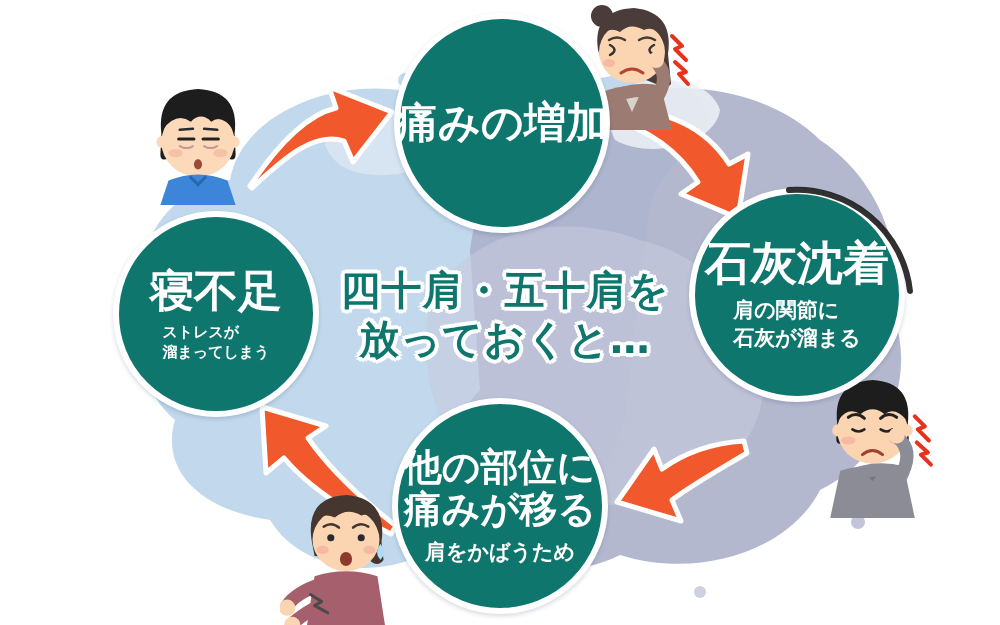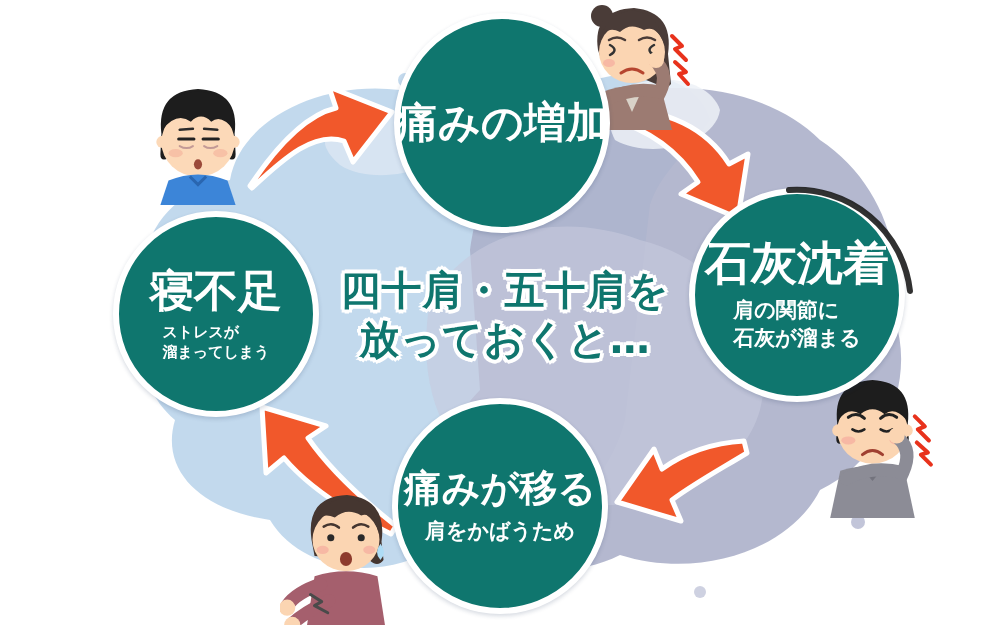--- a/index.html
+++ b/index.html
@@ -144,20 +144,21 @@
   <div class="cycle-circle" id="c-right">
     <div class="c-title">石灰沈着</div>
     <div class="c-sub">
       <div>肩の関節に</div>
       <div>石灰が溜まる</div>
     </div>
   </div>
 
   <div class="cycle-circle" id="c-bottom">
     <div class="c-title-block">
+      <div class="c-title">他の部位に</div>
       <div class="c-title">痛みが移る</div>
     </div>
     <div class="c-sub">肩をかばうため</div>
   </div>
 
   <div class="cycle-circle" id="c-left">
     <div class="c-title">寝不足</div>
     <div class="c-sub">
       <div>ストレスが</div>
       <div>溜まってしまう</div>

